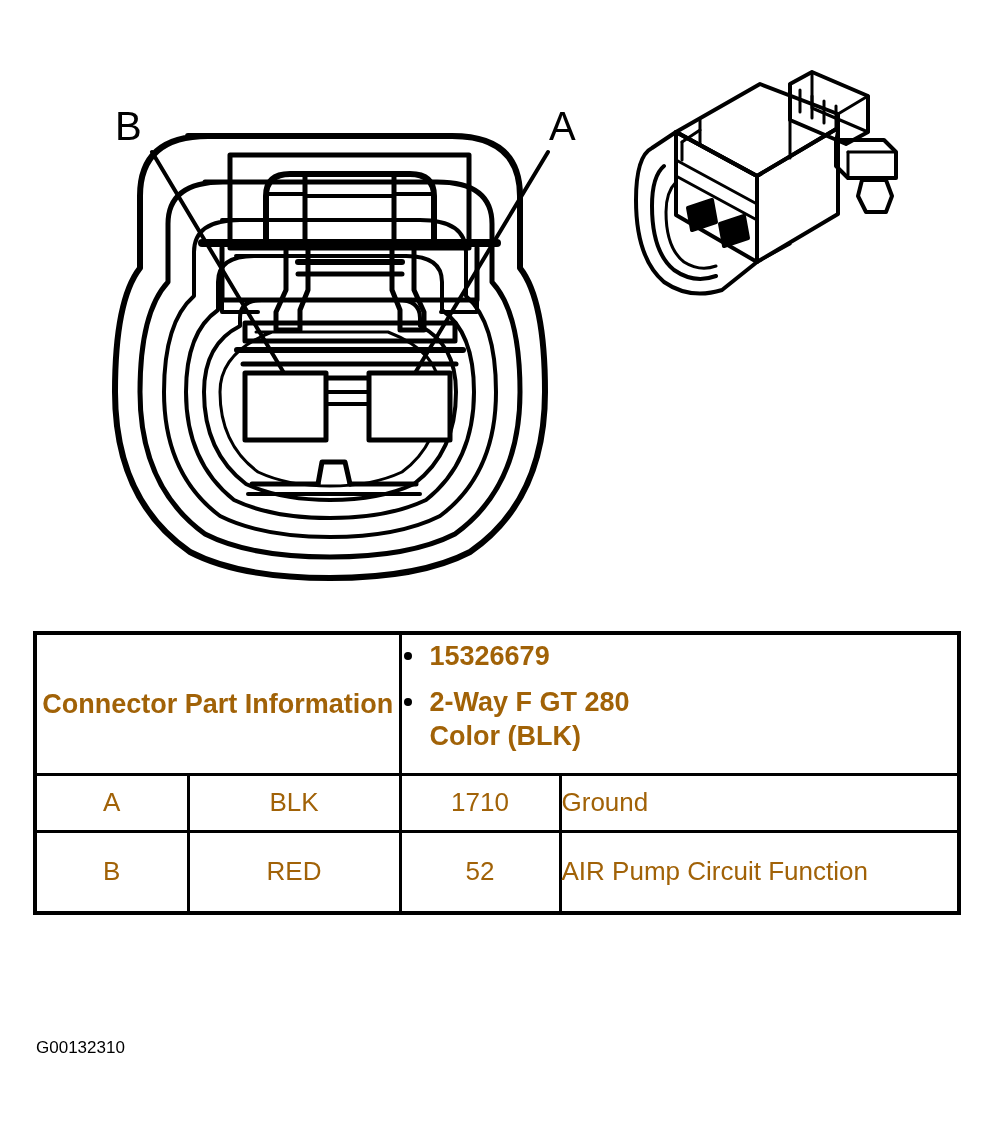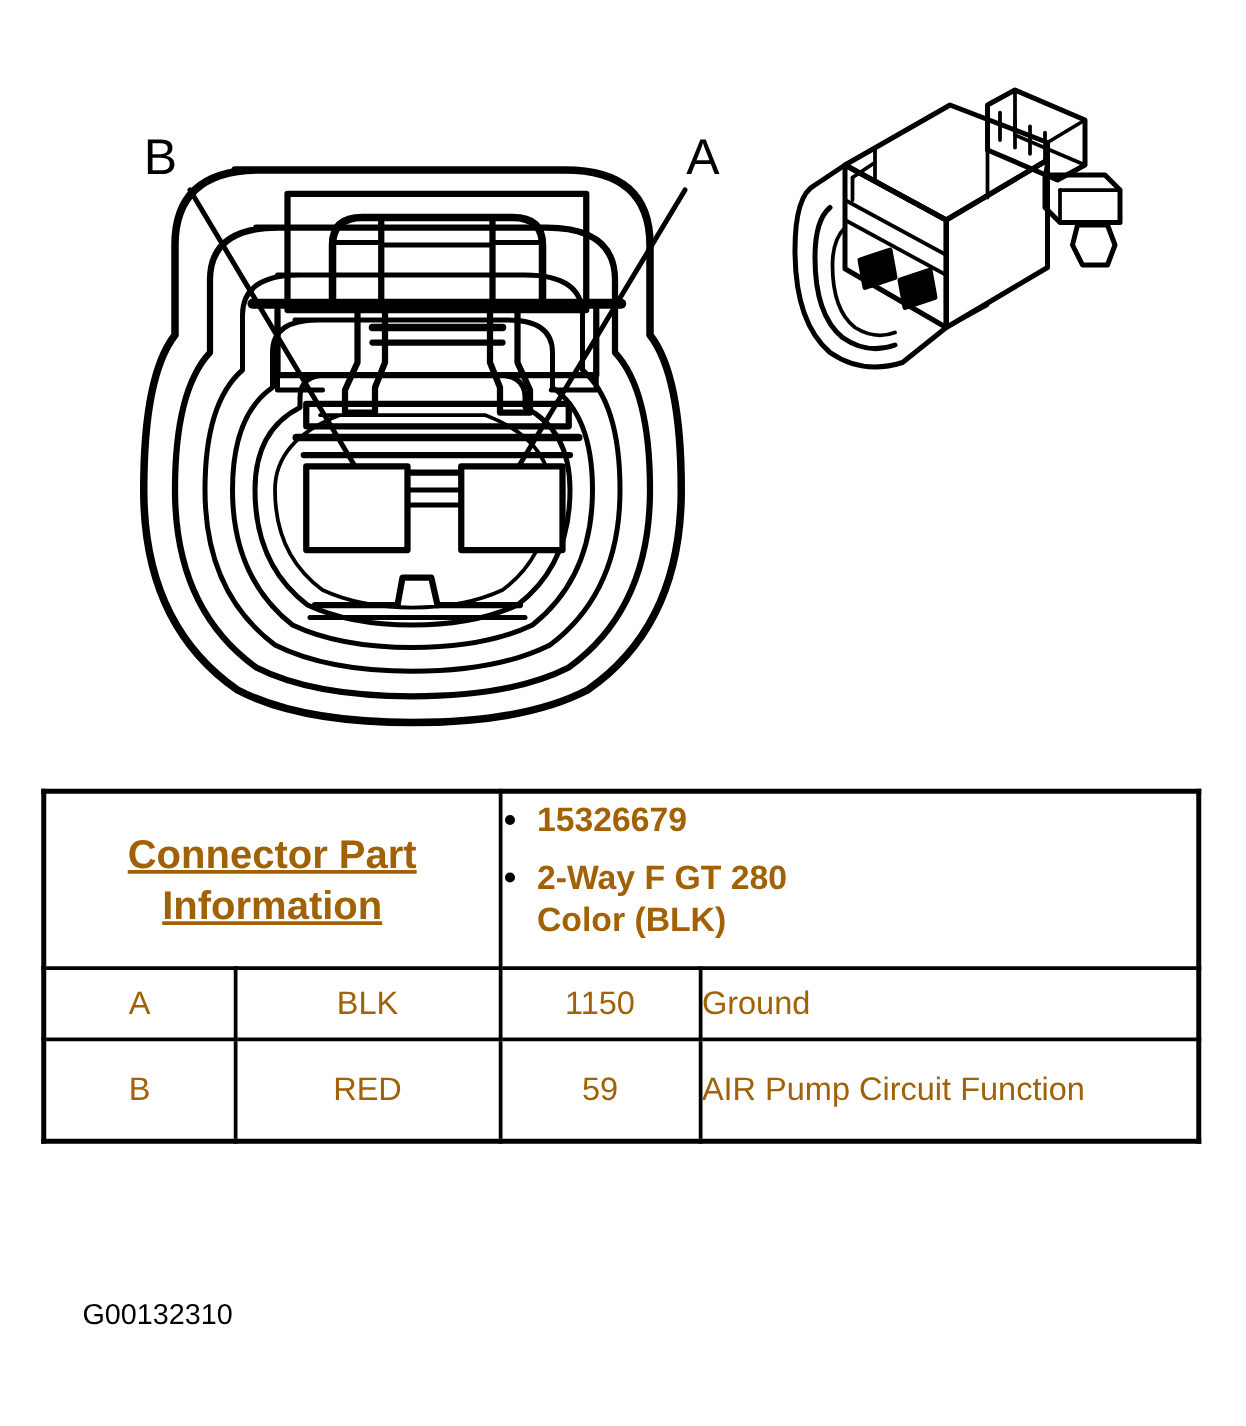--- a/index.html
+++ b/index.html
@@ -74,26 +74,25 @@
   .col-wire  { width: 212px; }
   .col-circ  { width: 160px; }
   .col-func  { width: 399px; }
 
   .cell-center {
     text-align: center;
   }
 
   
   .part-info-label {
-    font-size: 32px;
+    font-size: 27px;
     font-weight: bold;
     text-align: center;
     line-height: 1.28;
     padding: 10px 6px;
-    text-decoration: underline;
   }
   .part-info-list {
     padding: 16px 8px 16px 22px;
     margin: 0;
   }
   .part-info-list ul {
     margin: 0;
     padding: 0 0 0 24px;
     list-style: none;
   }
@@ -149,25 +148,24 @@
   .row-pin-header td { height: 86px; }
   .row-data-a td { height: 54px; }
   .row-data-b td { height: 78px; }
   .row-partinfo td { height: 138px; }
 
   
   #figure-caption {
     position: absolute;
     left: 36px;
     top: 1038px;
-    font-size: 23px;
+    font-size: 17px;
     font-weight: normal;
     letter-spacing: 0px;
     color: #000;
-    margin-left: 30px;
   }
 </style>
 </head>
 <body>
 
 <div id="page">
 
   <div id="illustration">
     <svg width="997" height="615" viewBox="0 0 997 615" xmlns="http://www.w3.org/2000/svg">
 
@@ -387,30 +385,30 @@
               <span class="line2">Color (BLK)</span>
             </li>
           </ul>
         </td>
       </tr>
 
 
       <tr class="row-data-a">
         <td class="data-cell cell-center">A</td>
         <td class="data-cell cell-center">BLK</td>
-        <td class="data-cell cell-center">1150</td>
+        <td class="data-cell cell-center">1710</td>
         <td class="data-cell func">
           <span class="hdr-line">Ground</span>
         </td>
       </tr>
 
       <tr class="row-data-b">
         <td class="data-cell cell-center">B</td>
         <td class="data-cell cell-center">RED</td>
-        <td class="data-cell cell-center">59</td>
+        <td class="data-cell cell-center">52</td>
         <td class="data-cell func">
           <span class="hdr-line">AIR Pump Circuit</span>
           <span class="hdr-line">Function</span>
         </td>
       </tr>
     </tbody>
   </table>
 
   <div id="figure-caption">G00132310</div>
 

